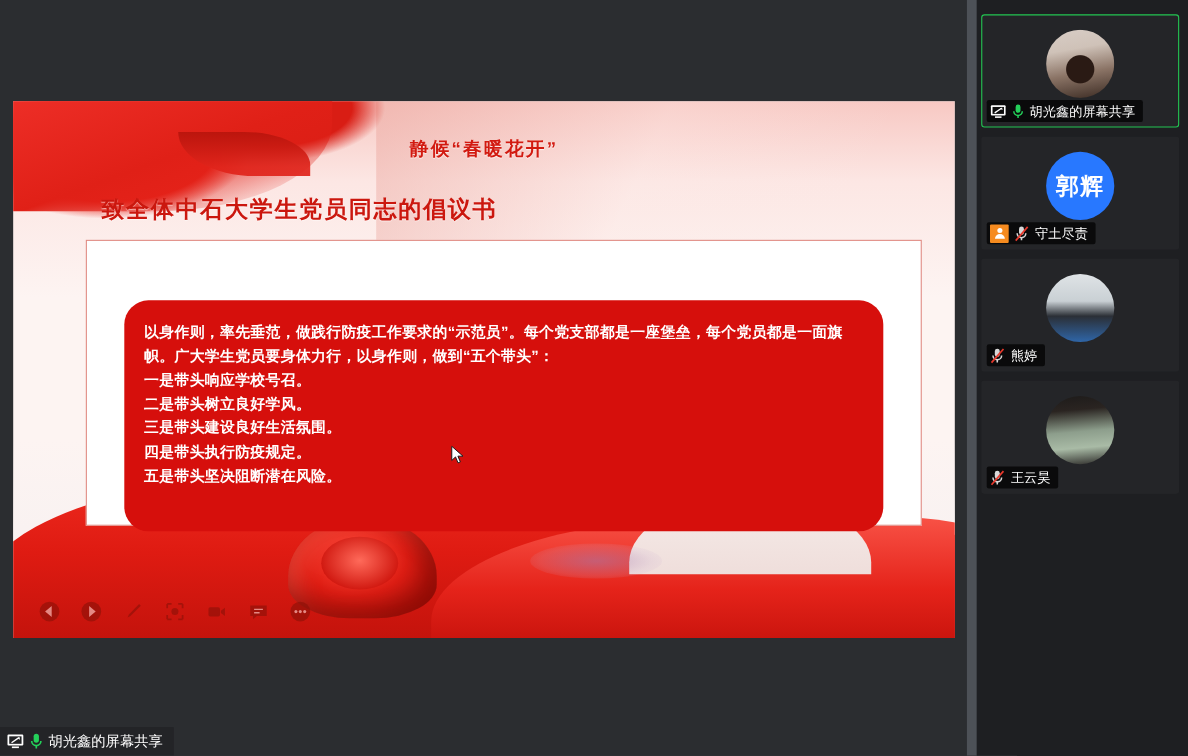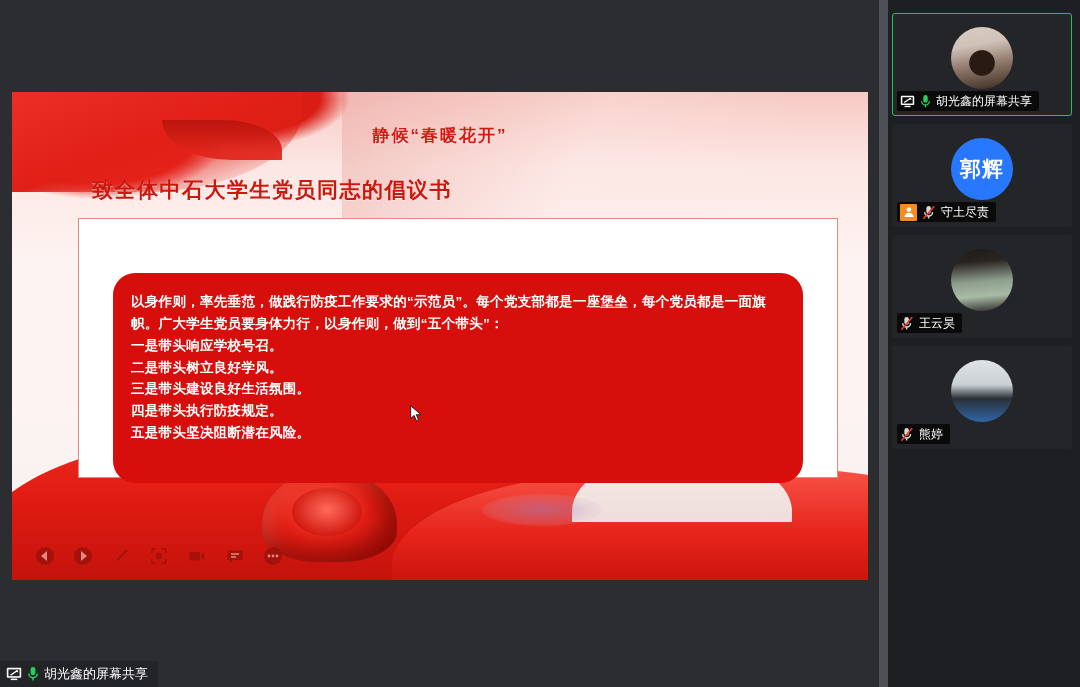--- a/index.html
+++ b/index.html
@@ -374,44 +374,44 @@
             <path d="M6.6 11.8 L6.6 14.4" stroke="#d8d8d8" stroke-width="1.5"></path>
             <path d="M1 14.6 L12.6 1.4" stroke="#e8392c" stroke-width="1.7"></path>
           </svg>
         </span>
         <span class="nm">守土尽责</span>
       </div>
     </div>
 
 
     <div class="tile">
+      <div class="avatar-img av-cartoon"></div>
+      <div class="name-bar">
+        <span class="ico">
+          <svg width="14" height="15" viewBox="0 0 14 16">
+            <rect x="4.2" y="1" width="4.8" height="8.2" rx="2.4" fill="#d8d8d8"></rect>
+            <path d="M2.4 7.6 a4.2 4.2 0 0 0 8.4 0" stroke="#d8d8d8" stroke-width="1.5" fill="none"></path>
+            <path d="M6.6 11.8 L6.6 14.4" stroke="#d8d8d8" stroke-width="1.5"></path>
+            <path d="M1 14.6 L12.6 1.4" stroke="#e8392c" stroke-width="1.7"></path>
+          </svg>
+        </span>
+        <span class="nm">熊婷</span>
+      </div>
+    </div>
+
+    <div class="tile">
       <div class="avatar-img av-boy"></div>
       <div class="name-bar">
         <span class="ico">
           <svg width="14" height="15" viewBox="0 0 14 16">
             <rect x="4.2" y="1" width="4.8" height="8.2" rx="2.4" fill="#d8d8d8"></rect>
             <path d="M2.4 7.6 a4.2 4.2 0 0 0 8.4 0" stroke="#d8d8d8" stroke-width="1.5" fill="none"></path>
             <path d="M6.6 11.8 L6.6 14.4" stroke="#d8d8d8" stroke-width="1.5"></path>
             <path d="M1 14.6 L12.6 1.4" stroke="#e8392c" stroke-width="1.7"></path>
           </svg>
         </span>
         <span class="nm">王云昊</span>
       </div>
     </div>
 
-    <div class="tile">
-      <div class="avatar-img av-cartoon"></div>
-      <div class="name-bar">
-        <span class="ico">
-          <svg width="14" height="15" viewBox="0 0 14 16">
-            <rect x="4.2" y="1" width="4.8" height="8.2" rx="2.4" fill="#d8d8d8"></rect>
-            <path d="M2.4 7.6 a4.2 4.2 0 0 0 8.4 0" stroke="#d8d8d8" stroke-width="1.5" fill="none"></path>
-            <path d="M6.6 11.8 L6.6 14.4" stroke="#d8d8d8" stroke-width="1.5"></path>
-            <path d="M1 14.6 L12.6 1.4" stroke="#e8392c" stroke-width="1.7"></path>
-          </svg>
-        </span>
-        <span class="nm">熊婷</span>
-      </div>
-    </div>
-
 
   </div>
 </div>
 
 </body></html>

